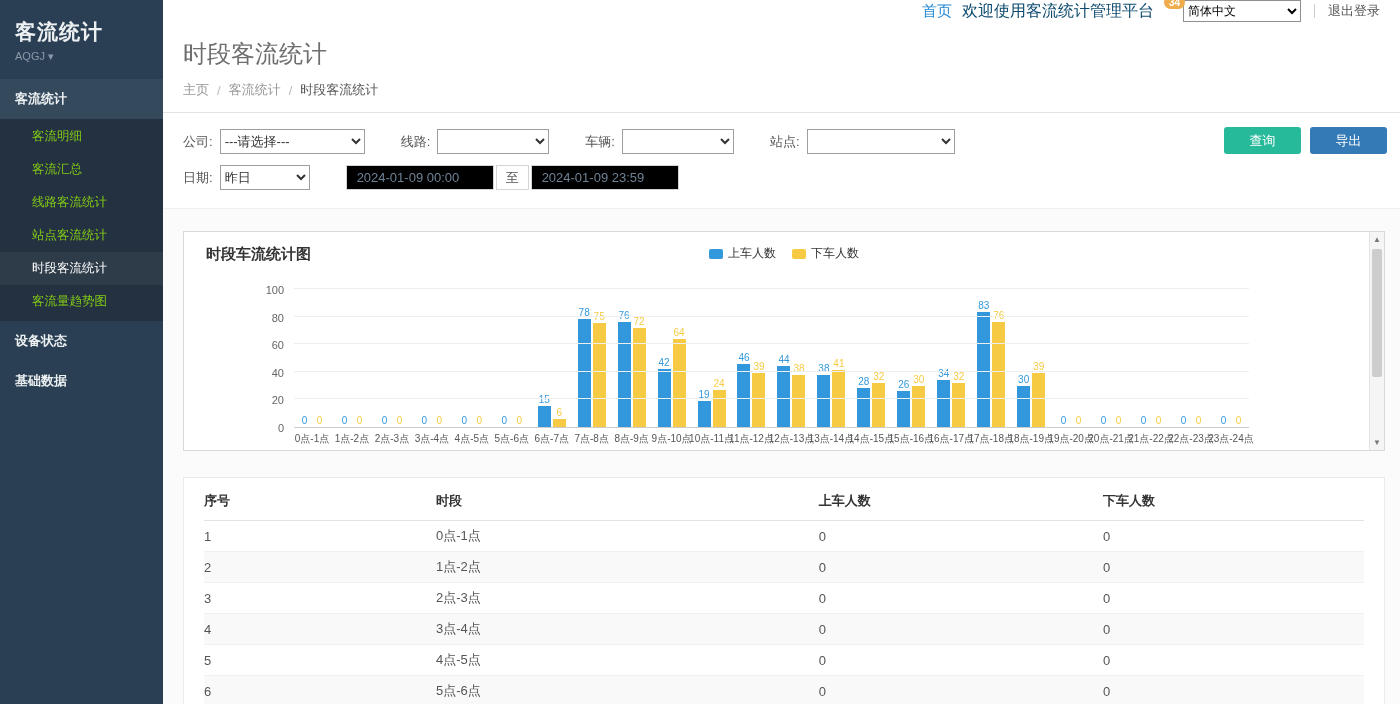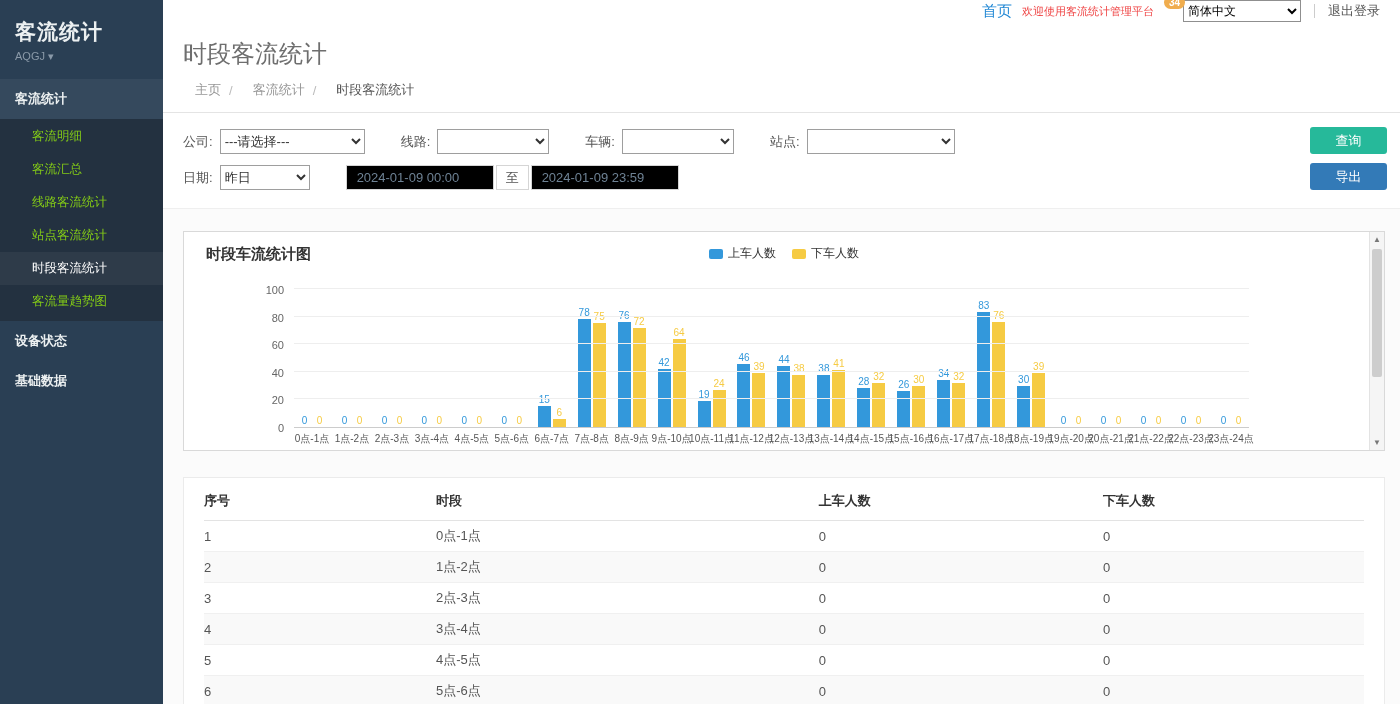--- a/index.html
+++ b/index.html
@@ -15,44 +15,44 @@
   .side-section { padding:11px 15px; font-size:13px; font-weight:bold; color:#ECF0F1; cursor:pointer; }
   .side-section.active { background:#35495D; }
   .side-children { background:#233140; padding:1px 0 3px; }
   .side-child { padding:8px 0 8px 32px; font-size:12.5px; color:#84cc16; cursor:pointer; }
   .side-child.current { color:#FFFFFF; background:rgba(255,255,255,0.05); }
 
   
   .main { flex:1; display:flex; flex-direction:column; background:#FBFBFB; min-width:0; }
   .topbar { height:44px; background:#fff; display:flex; justify-content:flex-end; align-items:center; padding:0 20px; gap:10px; }
   .home-link { color:#2389D5; font-size:15px; cursor:pointer; }
-  .welcome { color:#ef4444; font-size:11px; }
+  .welcome { color:#0c4a6e; font-size:16px; }
   .badge { background:#F0AD4E; color:#fff; font-size:10px; font-weight:bold; padding:1px 5px; border-radius:8px; position:relative; top:-9px; margin-right:-12px; z-index:2; cursor:pointer; }
   .lang-select { height:22px; font-size:12px; width:118px; border:1px solid #8f8f8f; background:#fff; }
   .divider { width:1px; height:14px; background:#ccc; margin:0 3px; }
   .logout { color:#555; font-size:13px; cursor:pointer; white-space:nowrap; }
 
   .page-head { background:#fff; padding:16px 20px 0 20px; }
   .page-title { font-size:24px; color:#6E6E6E; font-weight:400; }
   .breadcrumb { margin:11px 0 13px; font-size:13px; display:flex; gap:8px; align-items:center; }
   .breadcrumb .sep { color:#BBB; }
-  .breadcrumb .crumb { color:#979797; cursor:pointer;margin-left:12px; }
+  .breadcrumb .crumb { color:#979797; cursor:pointer; }
   .breadcrumb .crumb.last { color:#555; cursor:default; }
 
   
   .filter-panel { background:#fff; border-top:1px solid #E4E4E4; border-bottom:1px solid #EFEFEF; padding:16px 110px 18px 20px; position:relative; }
   .filter-row { display:flex; align-items:center; }
   .filter-row + .filter-row { margin-top:11px; }
   .f-group { display:flex; align-items:center; margin-right:36px; }
   .f-label { font-size:13px; color:#555; margin-right:7px; white-space:nowrap; }
   .f-select { height:25px; font-size:13px; border:1px solid #9E9E9E; background:#fff; color:#333; }
   .w145 { width:145px; } .w112 { width:112px; } .w148 { width:148px; } .w90 { width:90px; }
   .date-input { height:25px; width:148px; background:#000000; border:1px solid #D5D5D5; color:#6E8294; font-size:13px; padding-left:10px; }
   .to-box { height:25px; border:1px solid #D5D5D5; background:#fff; color:#555; font-size:13px; padding:0 9px; display:flex; align-items:center; margin:0 2px; }
-  .btn-col { position:absolute; right:13px; top:14px; display:flex; flex-direction:column; gap:9px;align-items:flex-end; }
+  .btn-col { position:absolute; right:13px; top:14px; display:flex; flex-direction:row; gap:9px;align-items:flex-end; }
   .btn { width:77px; height:27px; border:none; border-radius:3px; color:#fff; font-size:13px; cursor:pointer; }
   .btn-query { background:#26B99A; }
   .btn-export { background:#337AB7; }
 
   
   .chart-card { margin:22px 15px 0 20px; background:#fff; border:1px solid #D9D9D9; height:233px; position:relative; }
   .chart-title { font-size:15px; font-weight:bold; color:#333; padding:13px 0 0 22px; }
   .chart-legend { position:absolute; top:13px; left:50%; transform:translateX(-50%); display:flex; gap:16px; align-items:center; }
   .legend-item { display:flex; align-items:center; gap:5px; font-size:12px; color:#333; cursor:pointer; }
   .legend-swatch { width:14px; height:10px; border-radius:2px; display:inline-block; }

